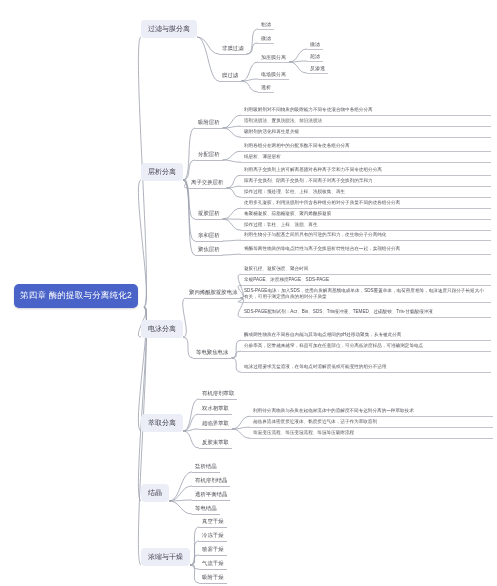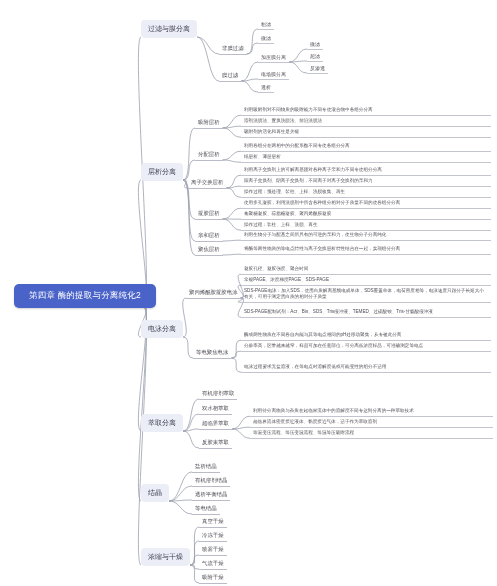--- a/index.html
+++ b/index.html
@@ -7,21 +7,21 @@
   #canvas{position:relative;width:497px;height:586px;overflow:hidden;background:#fff;}
   #edges{position:absolute;left:0;top:0;width:497px;height:586px;pointer-events:none;}
 
   .node{position:absolute;box-sizing:border-box;white-space:nowrap;}
 
   .root{
     background:#4a63c8;
     color:#ffffff;
     border-radius:5px;
     font-size:8.5px;
-    padding:6px 15px;
+    padding:6px 6px;
     letter-spacing:.2px;
     box-shadow:0 1px 2px rgba(0,0,0,.18);
   }
   .lvl2{
     background:#eceef7;
     color:#3a3a4a;
     border-radius:4px;
     font-size:7px;
     padding:4px 7px;
   }

